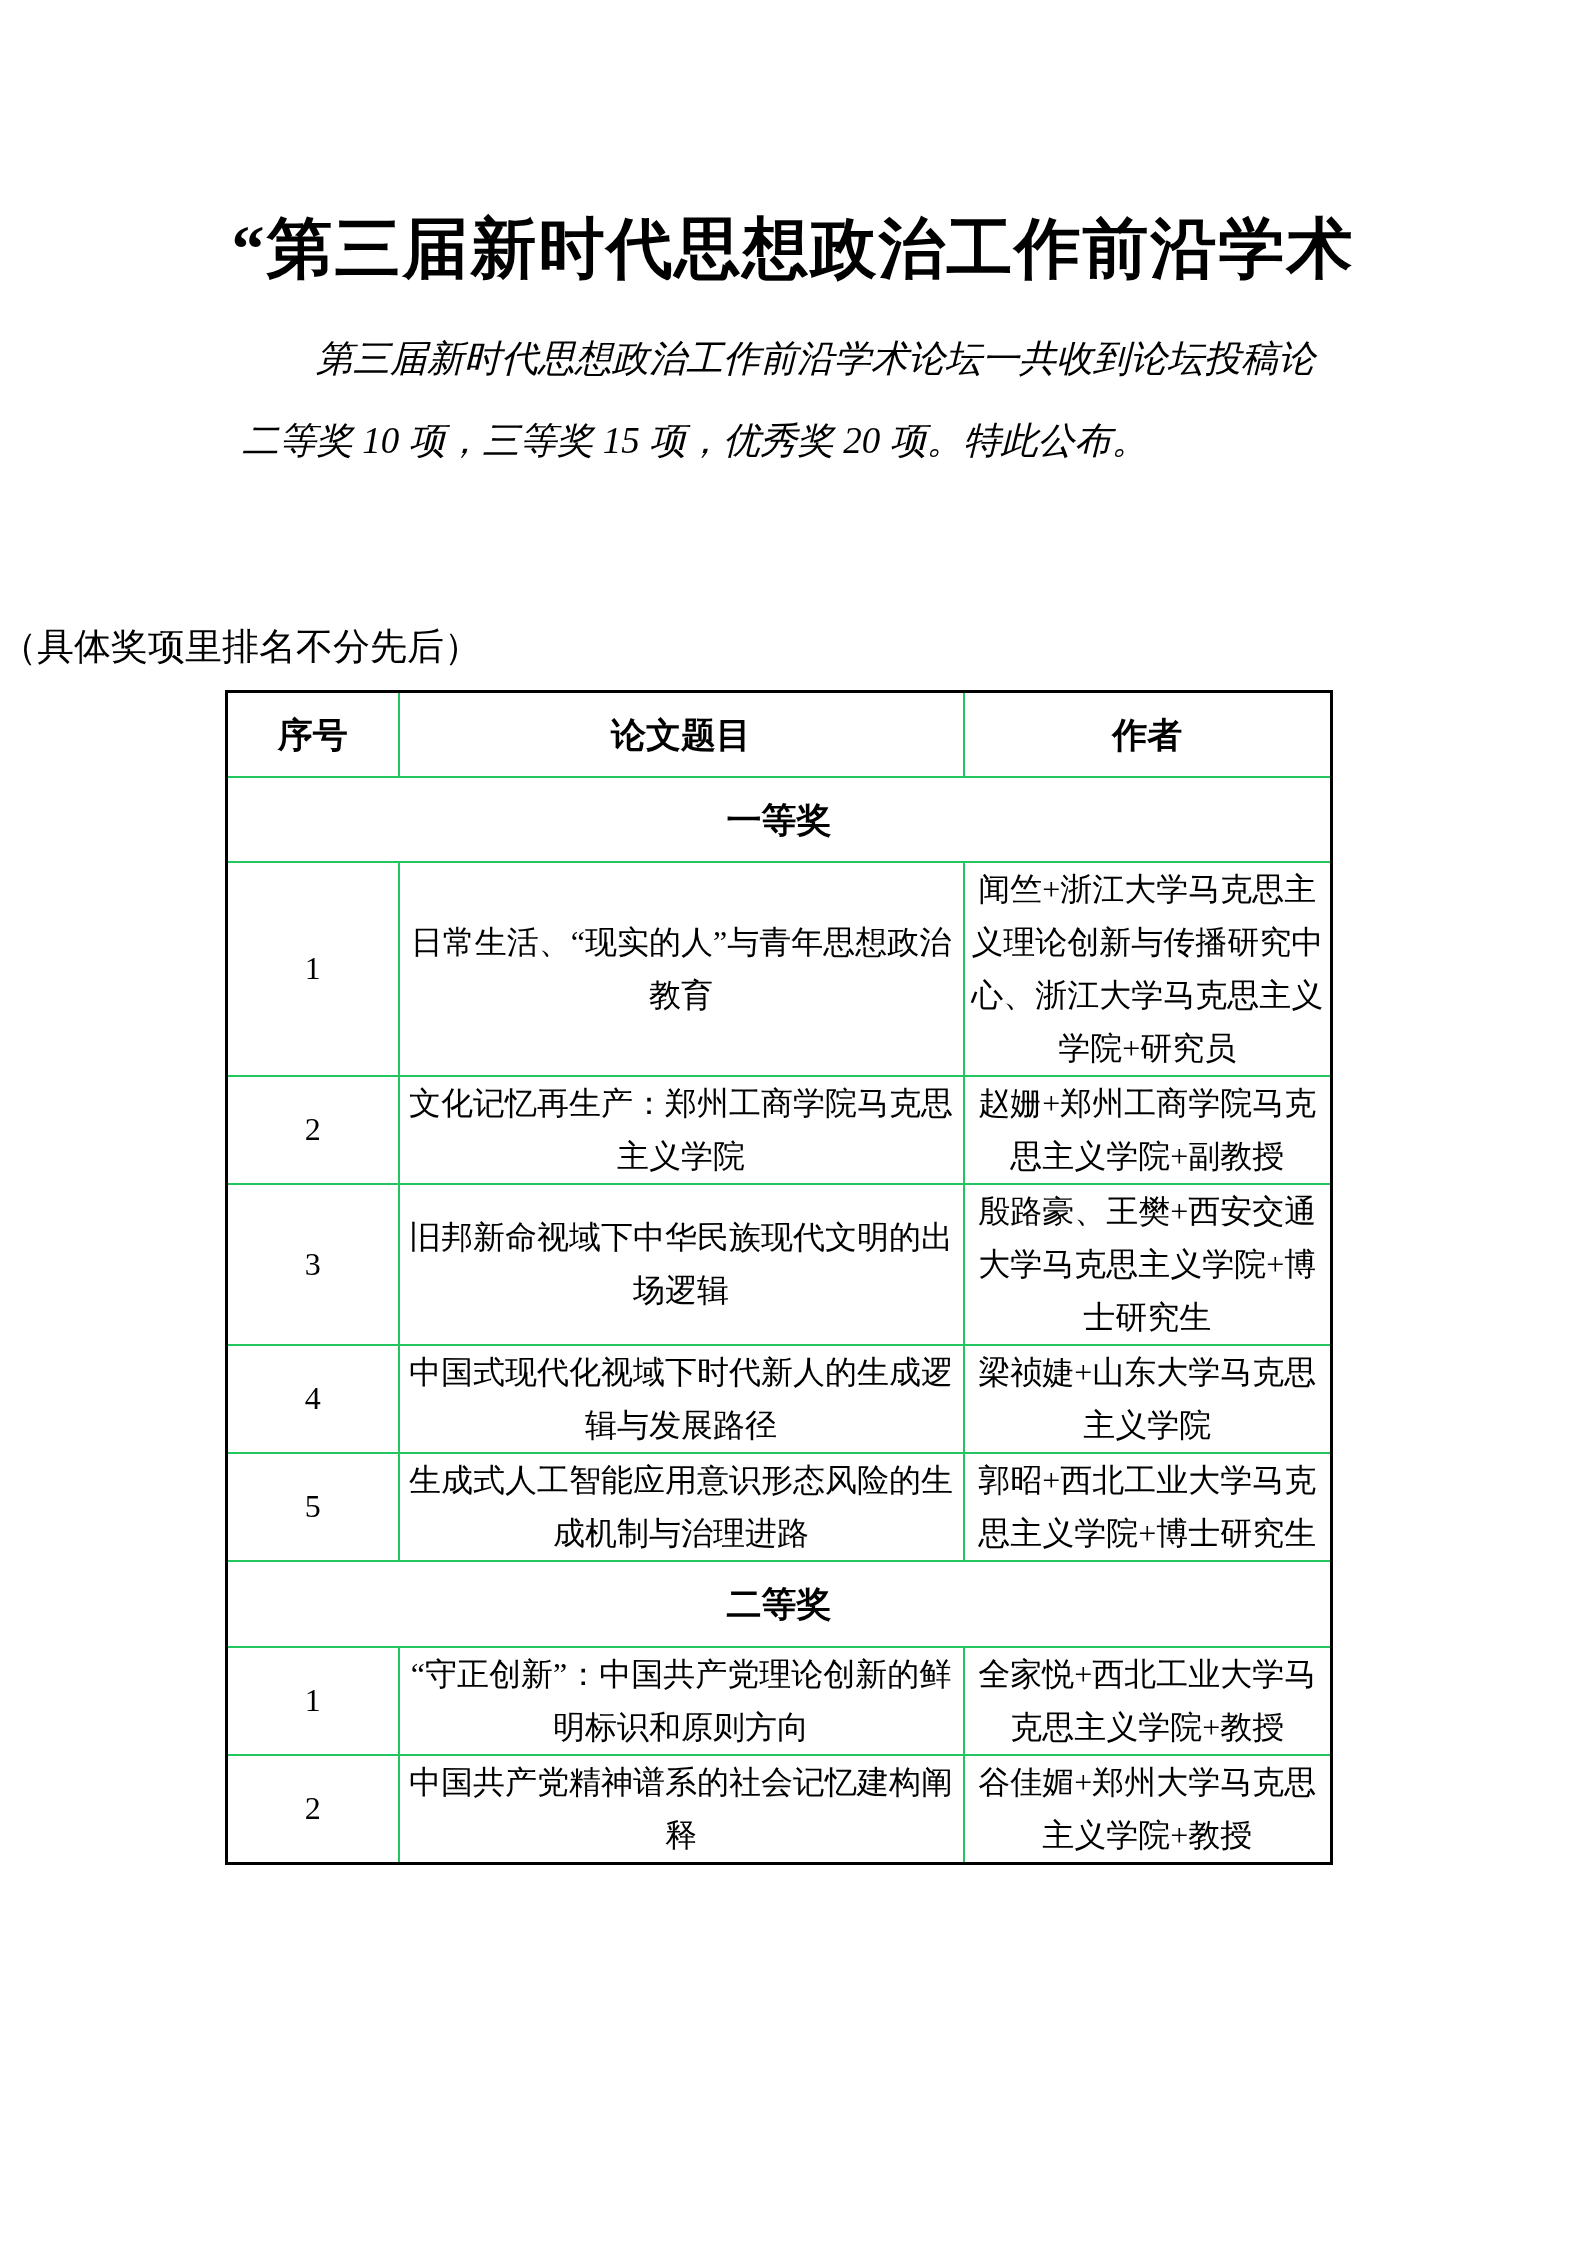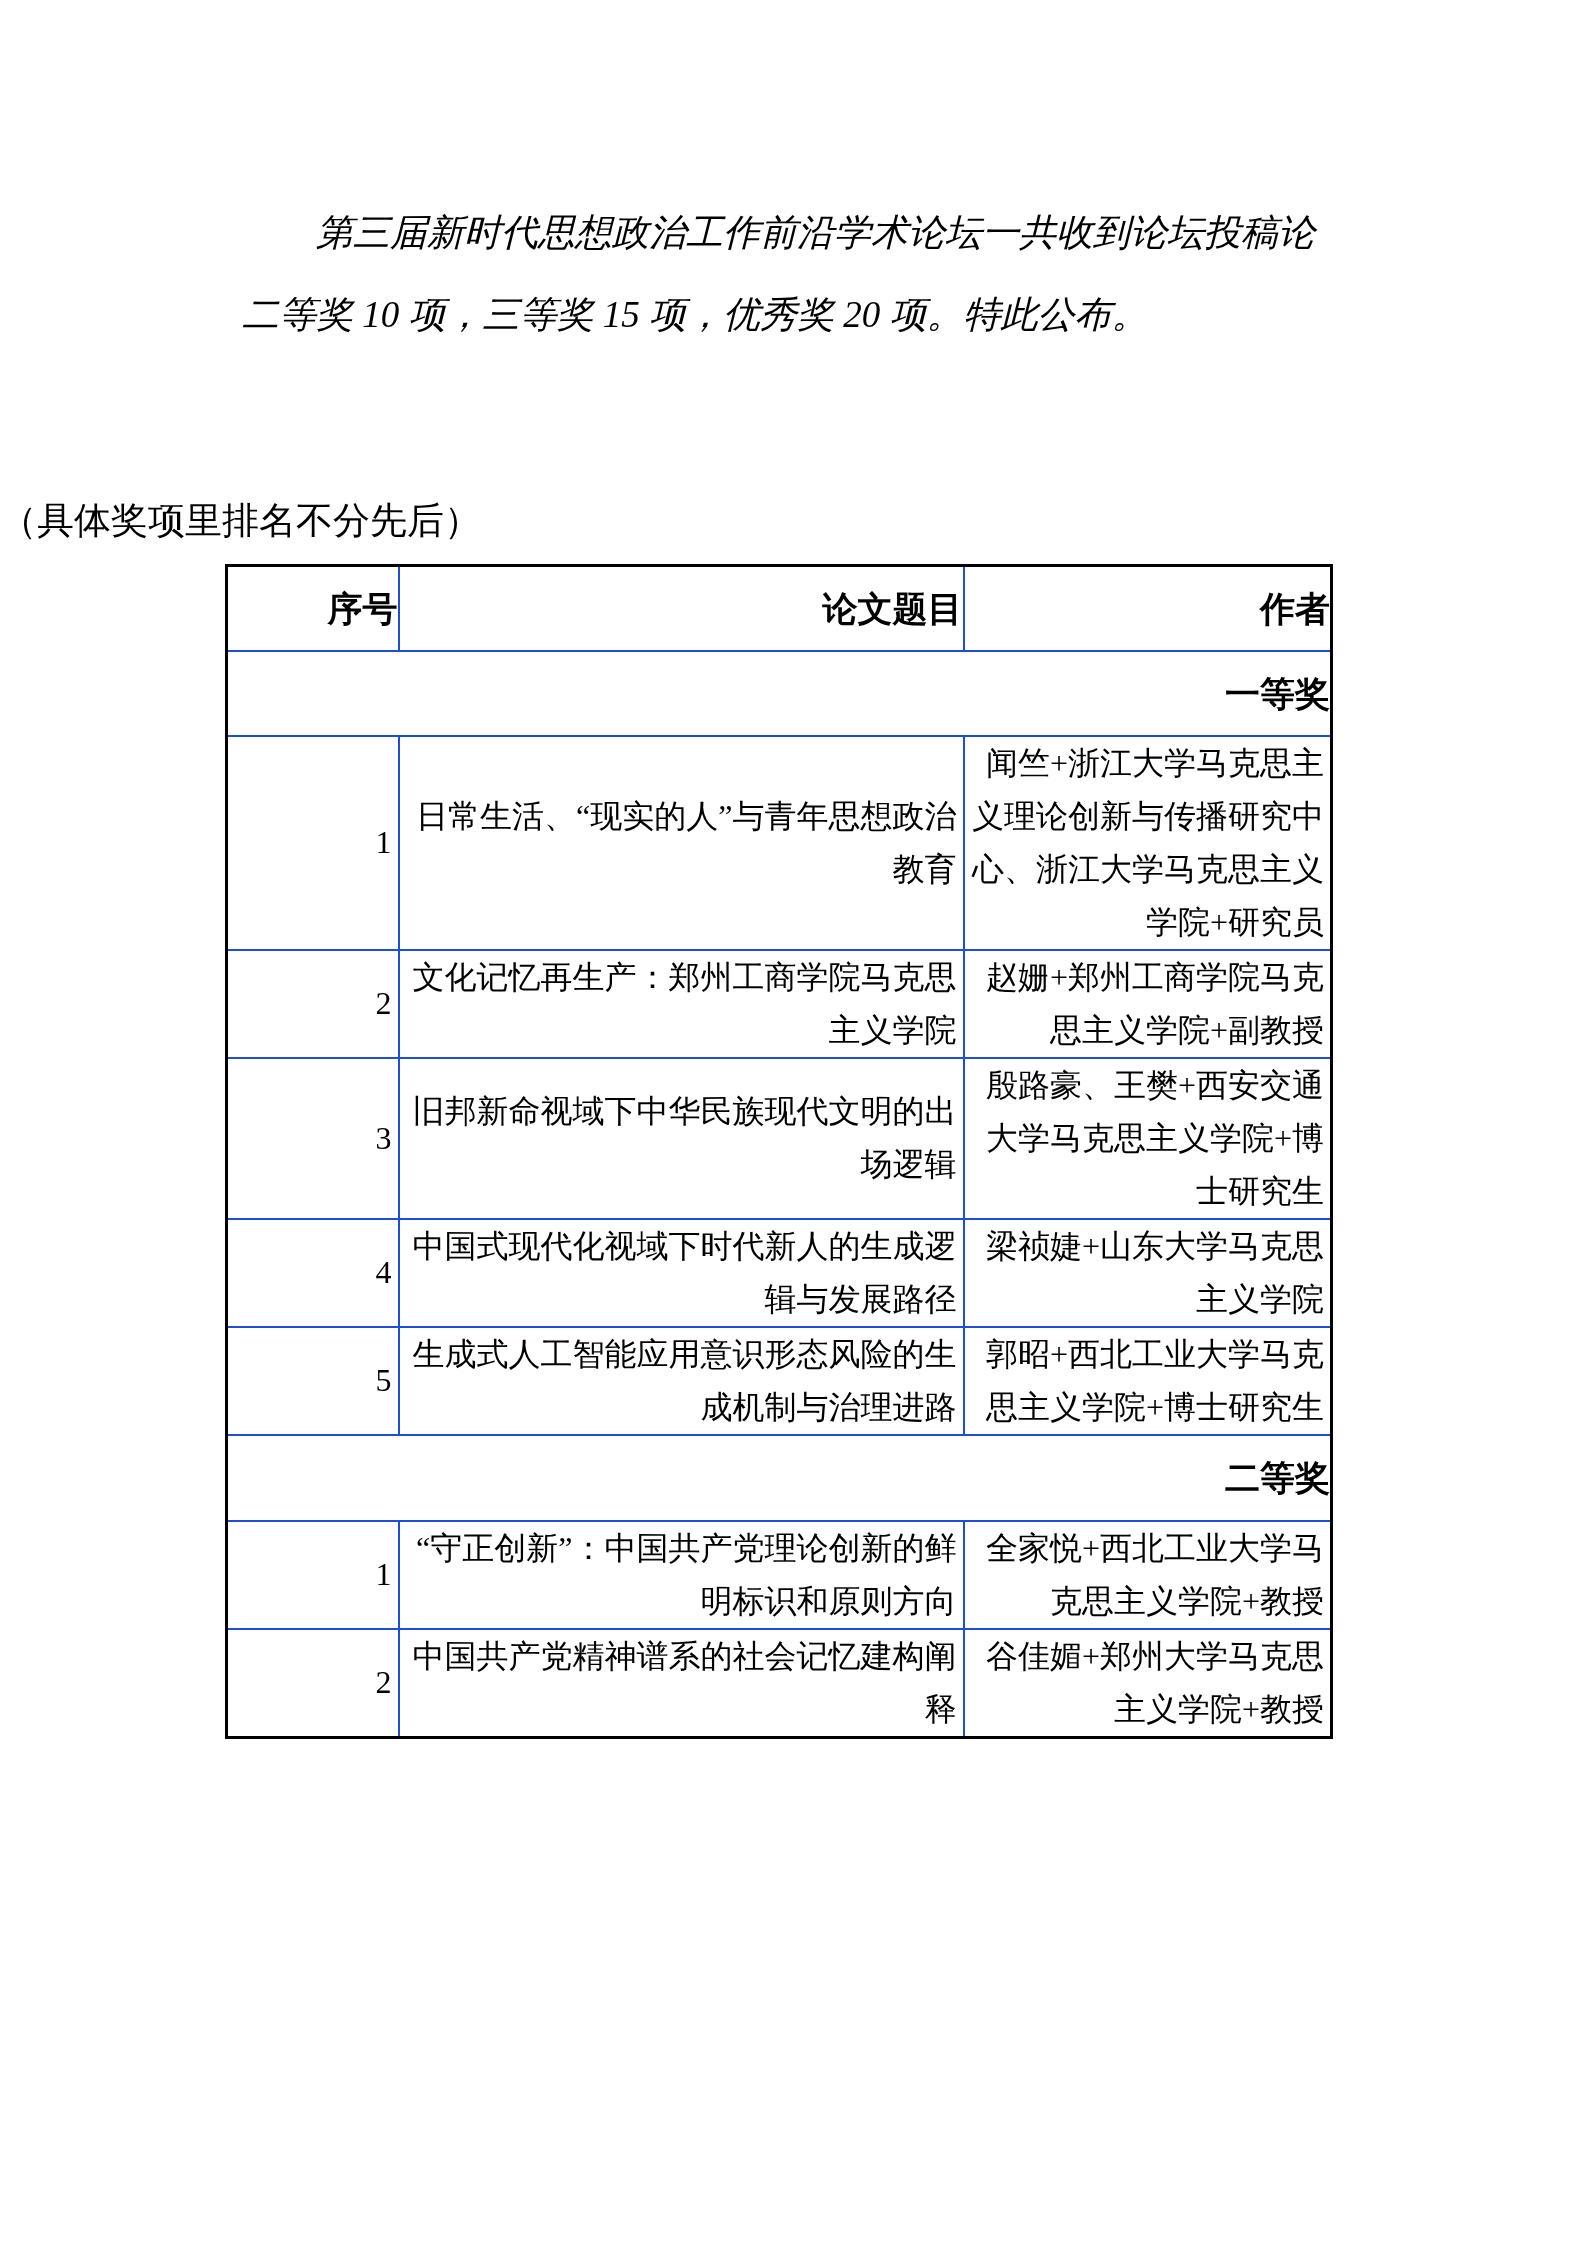--- a/index.html
+++ b/index.html
@@ -37,22 +37,22 @@
     line-height: 44px;
   }
   table.award-table {
     margin: 21px 0 0 225px;
     border-collapse: collapse;
     table-layout: fixed;
     width: 1105px;
     border: 3px solid #000;
   }
   table.award-table td {
-    border: 2px solid #1d4ed8;
-    text-align: right;
+    border: 2px solid #22c55e;
+    text-align: center;
     vertical-align: middle;
     font-size: 32px;
     line-height: 53px;
     padding: 0 6px;
     overflow: hidden;
   }
   tr.header-row td, tr.award-row td {
     font-family: "Liberation Sans", "DejaVu Sans", sans-serif;
     font-weight: bold;
     font-size: 35px;
@@ -64,20 +64,21 @@
   .col-no { width: 172px; }
   .col-title { width: 565px; }
   .col-author { width: 368px; }
 </style>
 </head>
 <body>
 
 <div class="page">
 
   <div class="doc-title">
+    <div>“第三届新时代思想政治工作前沿学术</div>
   </div>
 
   <div class="intro">
     <div class="line indent">第三届新时代思想政治工作前沿学术论坛一共收到论坛投稿论</div>
     <div class="line">二等奖 10 项，三等奖 15 项，优秀奖 20 项。特此公布。</div>
   </div>
 
   <div class="table-caption">（具体奖项里排名不分先后）</div>
 
   <table class="award-table">

